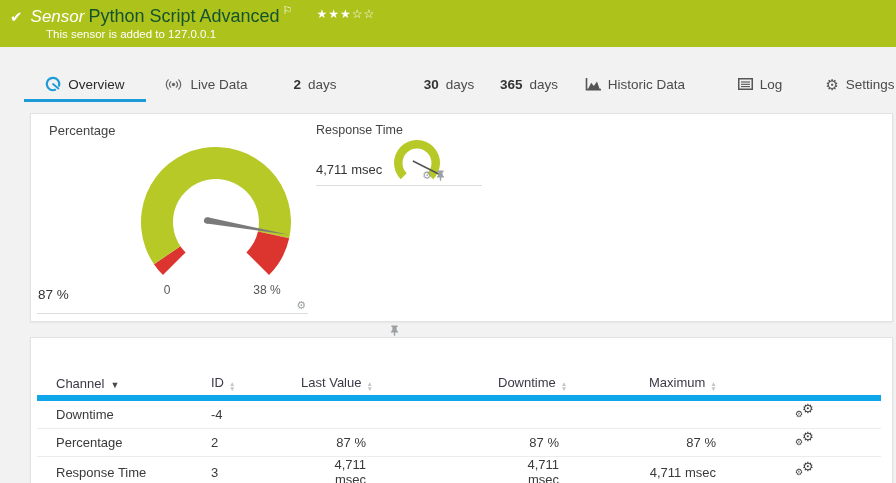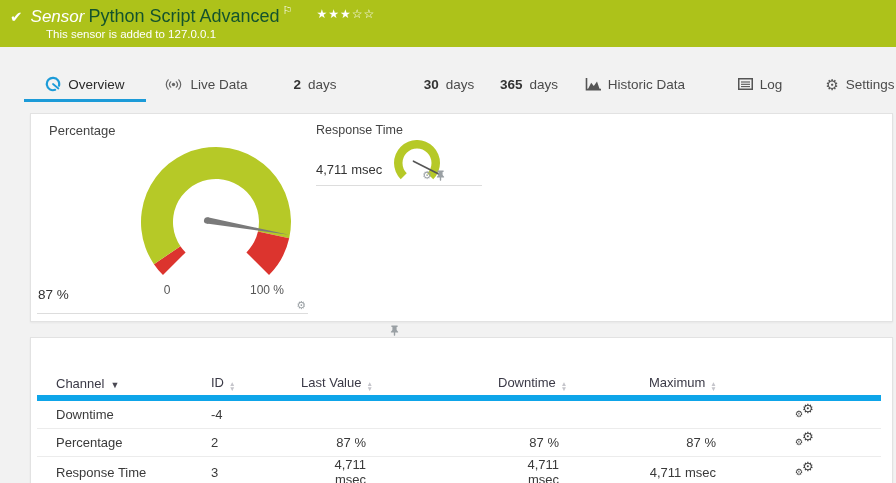--- a/index.html
+++ b/index.html
@@ -147,21 +147,21 @@
       <svg width="170" height="135" viewBox="0 0 170 135">
         <path d="M 31.97 129.03 A 75 75 0 0 1 22.94 118.16 L 49.42 100.17 A 43 43 0 0 0 54.59 106.41 Z" fill="#dc342e"></path>
         <path d="M 22.94 118.16 A 75 75 0 1 1 158.19 92.36 L 126.96 85.38 A 43 43 0 1 0 49.42 100.17 Z" fill="#b6c927"></path>
         <path d="M 158.19 92.36 A 75 75 0 0 1 138.03 129.03 L 115.41 106.41 A 43 43 0 0 0 126.96 85.38 Z" fill="#dc342e"></path>
         <g id="pct-needle" transform="translate(85 76) rotate(99.9)">
           <polygon points="-3.2,9 0,-74 3.2,9" fill="#7a7a7a"></polygon>
           <circle cx="0" cy="9" r="3.2" fill="#7a7a7a"></circle>
         </g>
       </svg>
       <span class="scale-lbl scale-min">0</span>
-      <span class="scale-lbl scale-max">100 %</span>
+      <span class="scale-lbl scale-max">38 %</span>
       <span class="gauge-value">87 %</span>
       <span class="cell-icons">
         <span class="gear-sm">⚙</span>
         <svg width="9" height="11" viewBox="0 0 9 11">
           <path d="M1.4 0.4 h6.2 v1.7 h-1 v3 l1.5 1.6 v0.9 H5.2 v2.7 L4.5 11 3.8 10.3 V7.6 H0.9 v-0.9 L2.4 5.1 v-3 h-1 Z" fill="#9aa0a4"></path>
         </svg>
       </span>
     </div>
 
     <div class="cell rt-cell">

